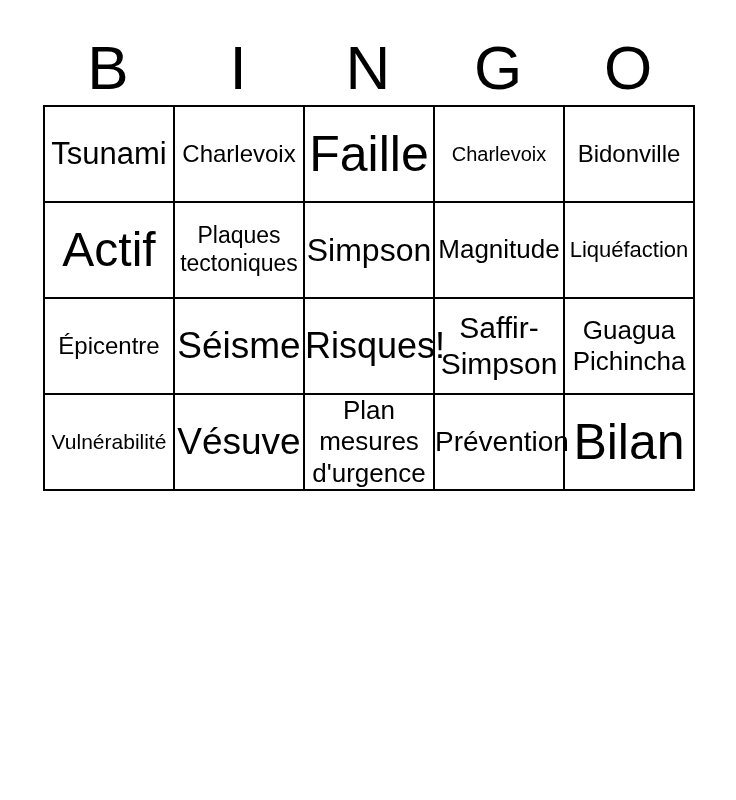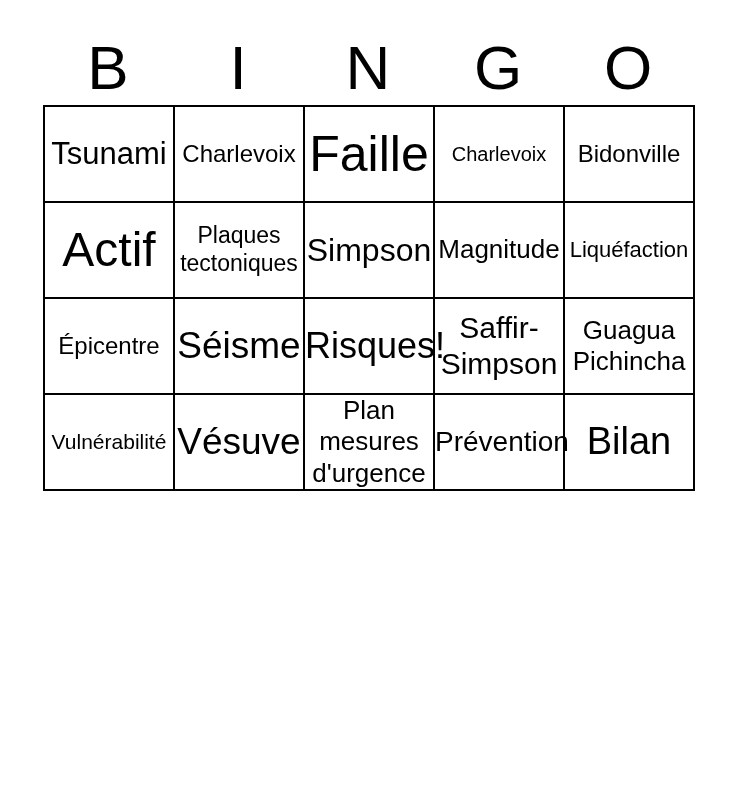--- a/index.html
+++ b/index.html
@@ -89,18 +89,18 @@
         <td style="font-size:26px">Guagua
 Pichincha</td>
       </tr>
       <tr>
         <td style="font-size:21px">Vulnérabilité</td>
         <td style="font-size:37px">Vésuve</td>
         <td style="font-size:26px">Plan
 mesures
 d'urgence</td>
         <td style="font-size:28px">Prévention</td>
-        <td style="font-size:38px">Bilan</td>
+        <td style="font-size:50px">Bilan</td>
       </tr>
     </tbody>
   </table>
 
 </div>
 
 </body></html>

